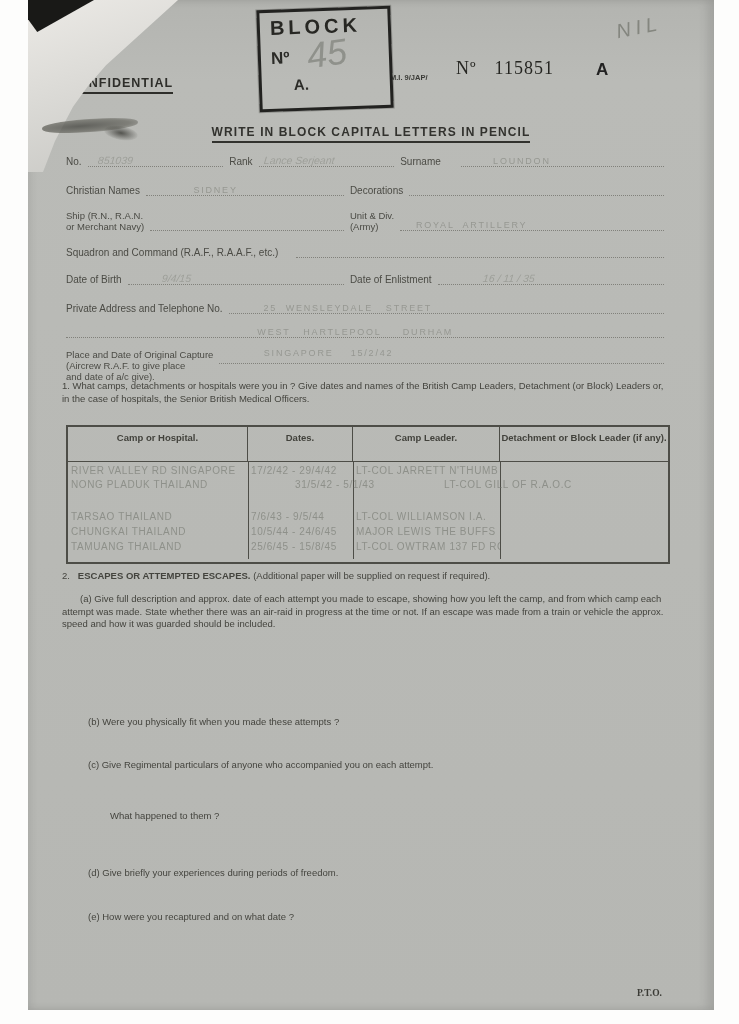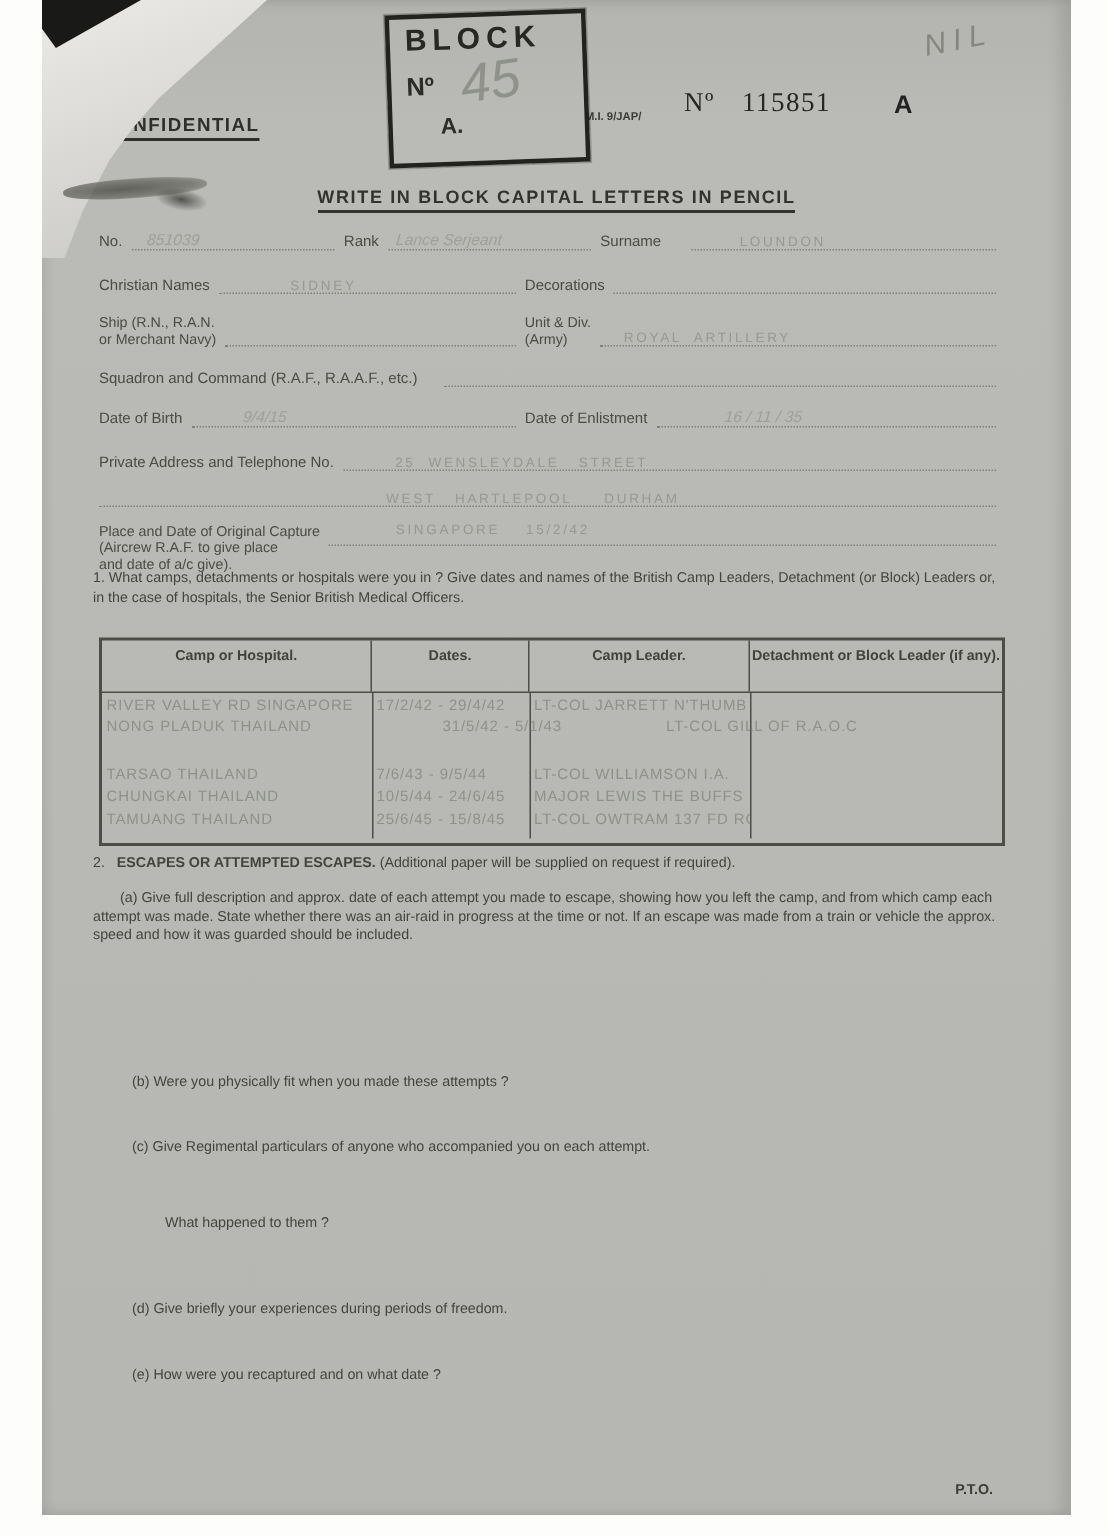--- a/index.html
+++ b/index.html
@@ -64,21 +64,21 @@
   .thead{display:grid;grid-template-columns:30% 17.5% 24.5% 28%;height:34px;
          border-bottom:1px solid #4d4d47;}
   .th{font-size:9.5px;font-weight:bold;color:#42423c;text-align:center;padding-top:5px;
       line-height:11px;border-right:1px solid #4d4d47;}
   .th:last-child{border-right:none;}
   .tbody{position:relative;height:97px;}
   .colline{position:absolute;top:0;bottom:0;width:1px;background:#4d4d47;}
   .trow{position:absolute;left:0;right:0;display:grid;grid-template-columns:30% 17.5% 24.5% 28%;}
   .td{font-size:10px;letter-spacing:.6px;color:rgba(116,119,111,.62);white-space:nowrap;
       overflow:hidden;padding:1px 3px;}
-  .pto{position:absolute;right:52px;top:988px;font-size:9.5px;font-weight:bold;color:#3b3b36;z-index:5;}
+  .pto{position:absolute;right:52px;top:988px;font-size:9.5px;font-weight:bold;color:#3b3b36;z-index:5;font-family:Liberation Serif, serif;}
 </style>
 </head>
 <body>
 
 <div class="canvas">
   <div class="page">
 
     <div class="confidential ink">CONFIDENTIAL</div>
     <div class="patch"></div>
     <div class="corner"></div>

